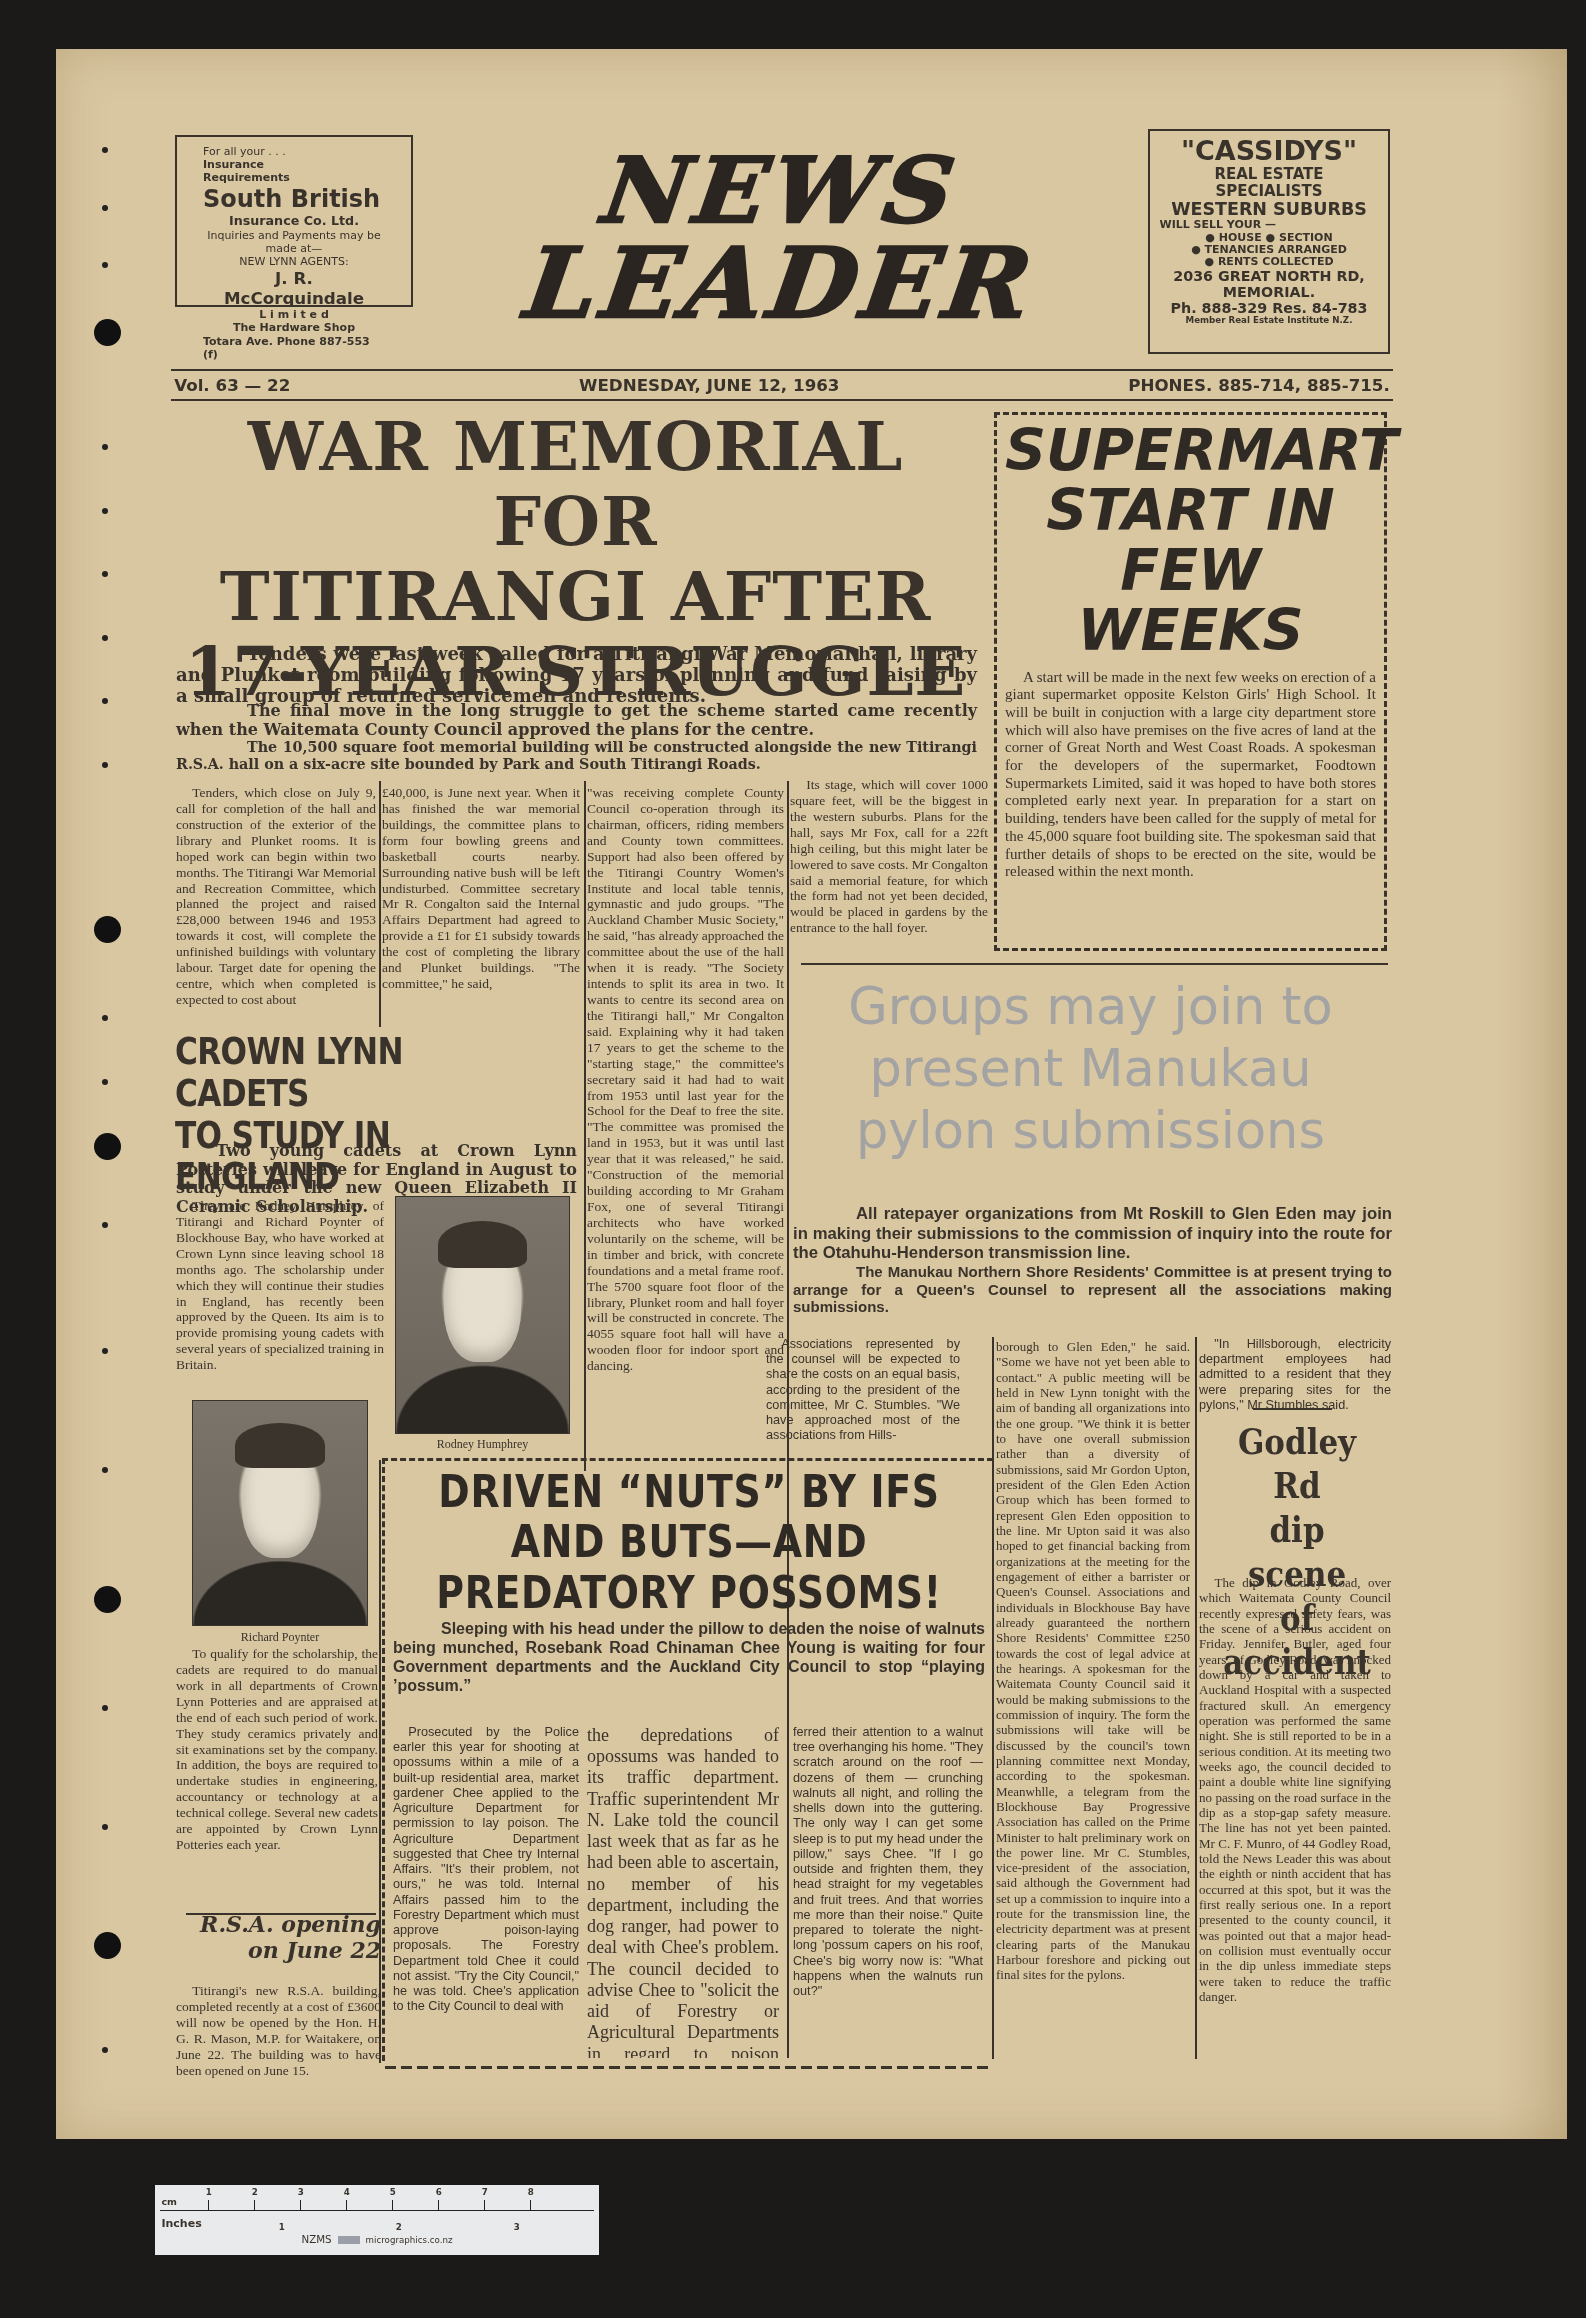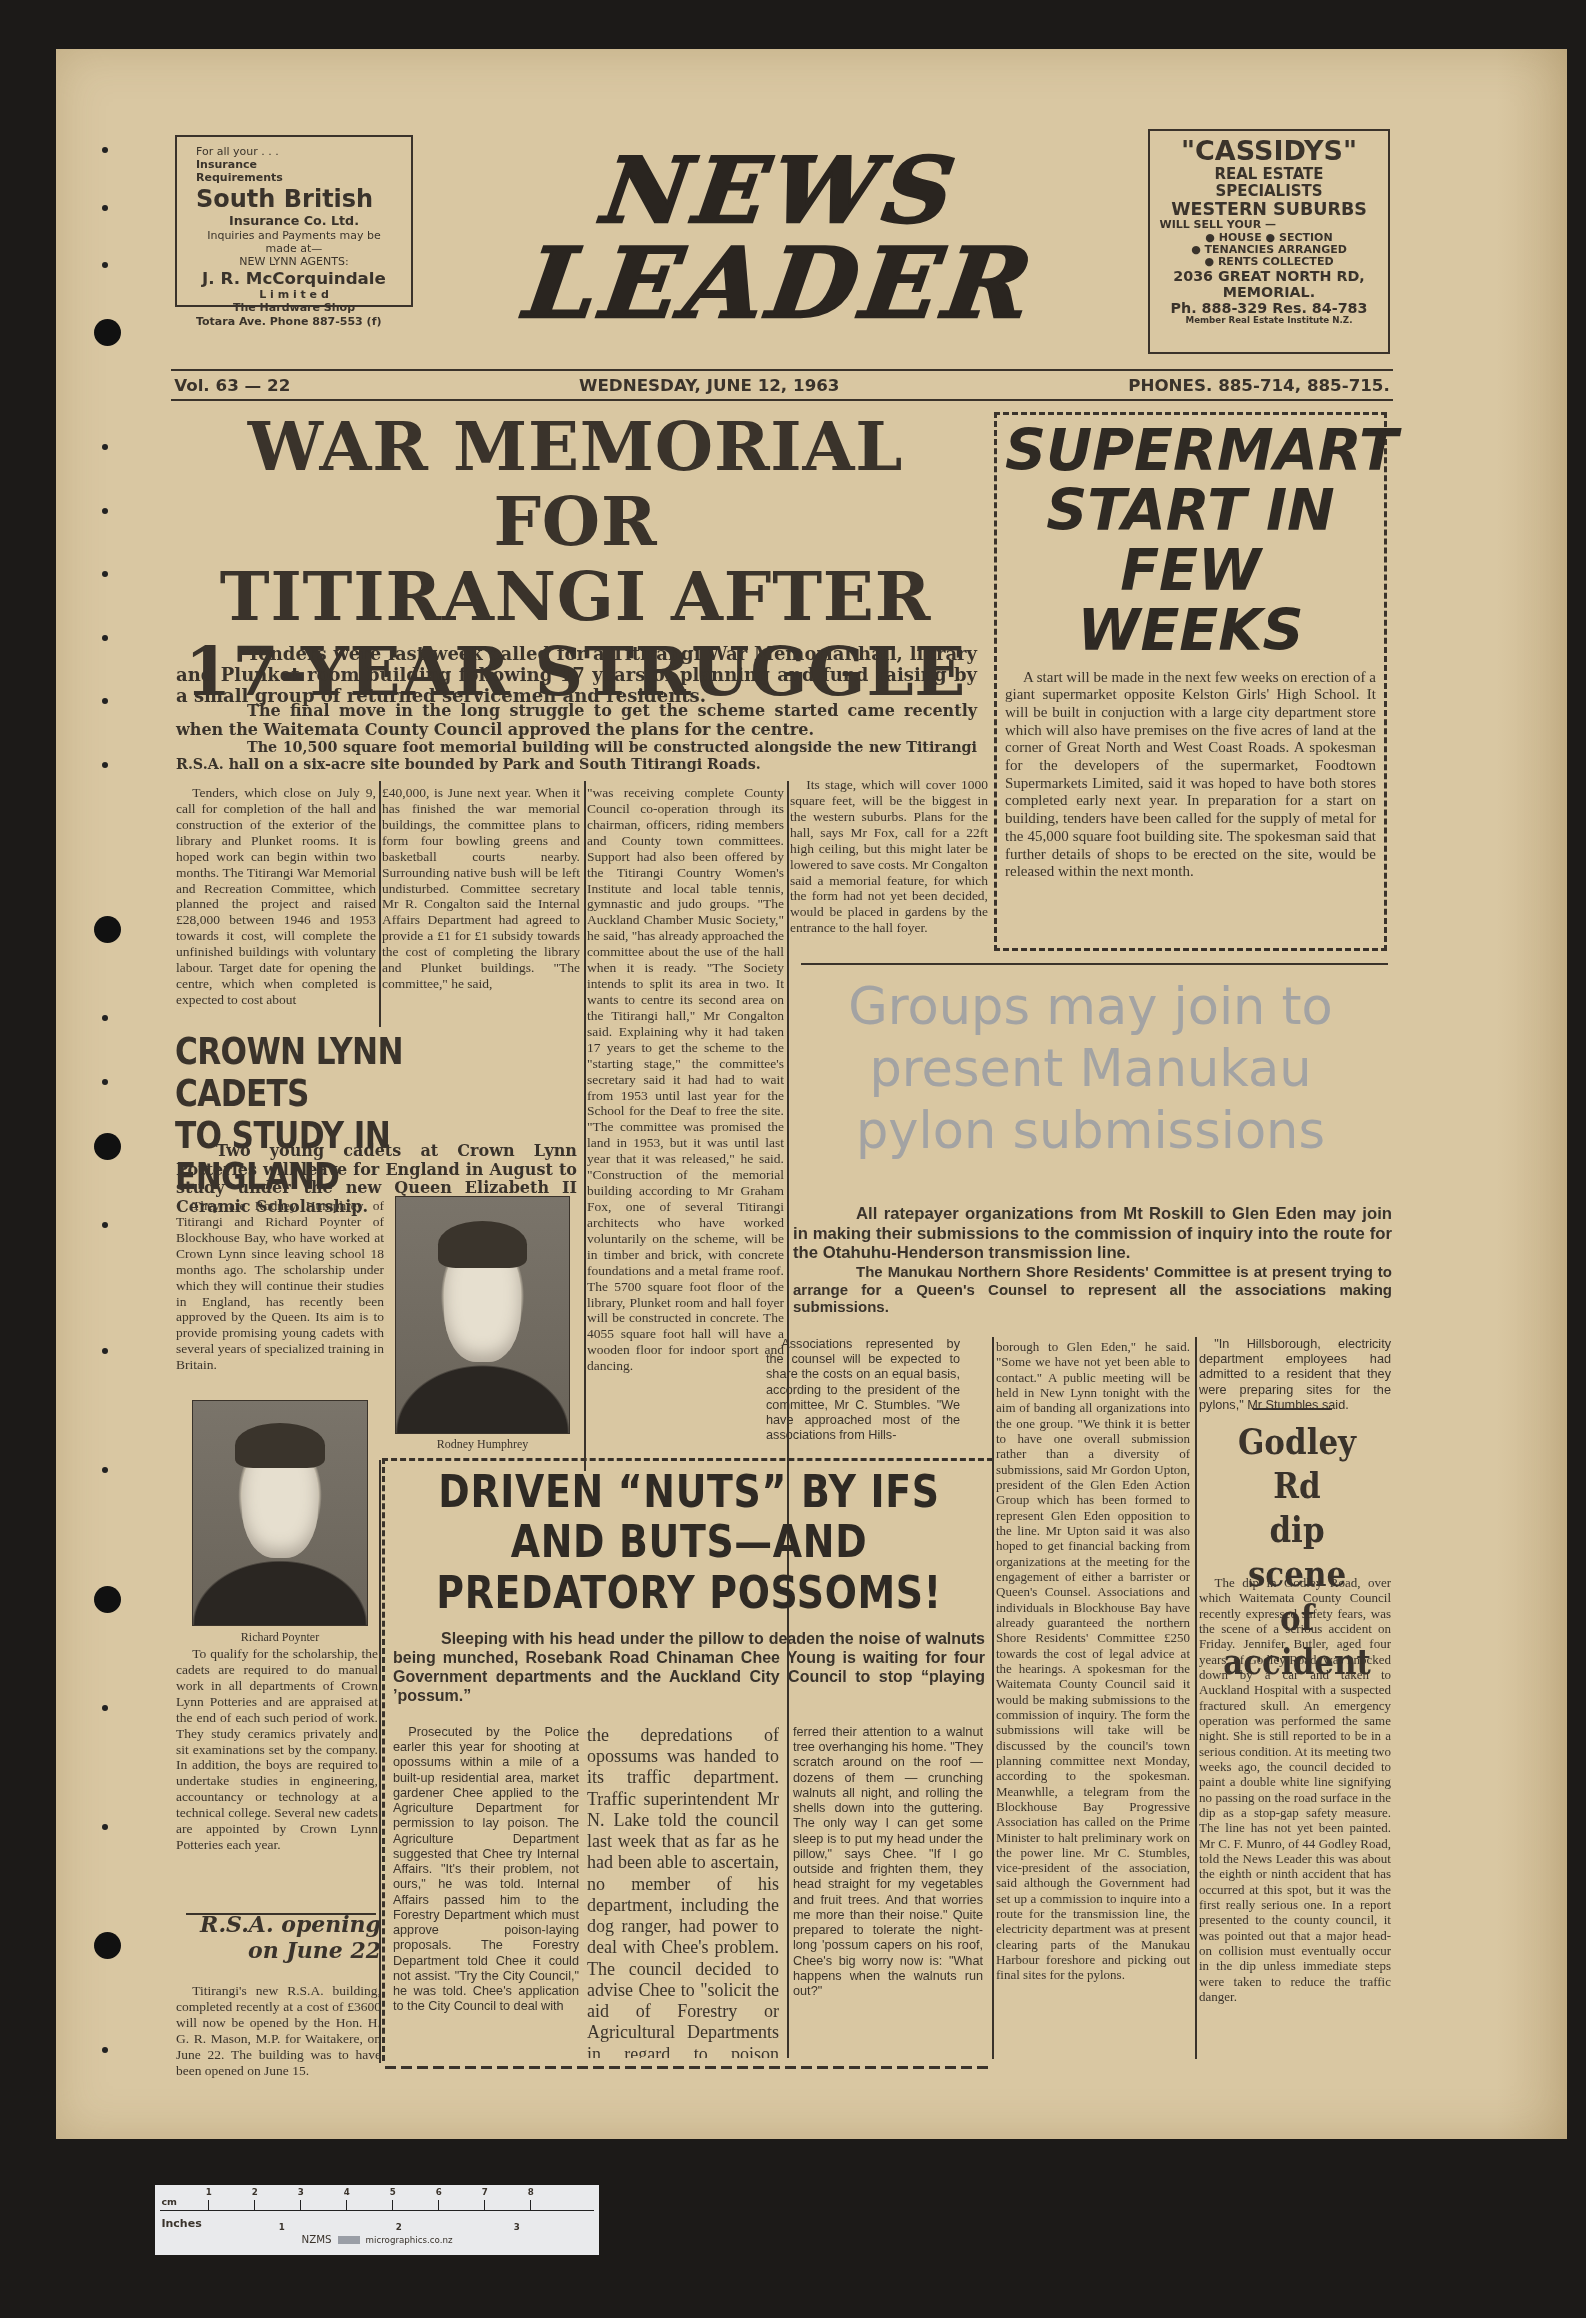--- a/index.html
+++ b/index.html
@@ -8,21 +8,21 @@
   .page{position:absolute;left:56px;top:49px;width:1511px;height:2090px;background:#d9c7a2;
         box-shadow:inset 0 0 48px rgba(120,90,40,.25)}
   .page::after{content:"";position:absolute;right:0;top:0;width:71px;height:100%;
         background:linear-gradient(90deg,rgba(0,0,0,0),rgba(140,110,60,.18))}
   .hole{position:absolute;width:27px;height:27px;border-radius:50%;background:#111;left:94px}
   .dot{position:absolute;width:6.3px;height:6.3px;border-radius:50%;background:#222;left:102px}
   .abs{position:absolute}
   .sans{font-family:"DejaVu Sans","Liberation Sans",sans-serif}
   .cond{font-family:"Liberation Sans Narrow","Liberation Sans",sans-serif}
   .box{border:2.4px solid #3a332b}
-  .ad-left{left:175px;top:135px;width:238px;height:172px;padding:8px 19px;font-size:11px;line-height:1.2}
+  .ad-left{left:175px;top:135px;width:238px;height:172px;padding:8px 26px;font-size:11px;line-height:1.2}
   .ad-left .big{font-size:24px;font-weight:bold;}
   .ad-left .b{font-weight:bold}
   .ad-left .c{text-align:center}
   .ad-right{left:1148px;top:129px;width:242px;height:225px;padding:4.8px 9.5px;text-align:center;font-weight:bold;line-height:1.12}
   .masthead{left:428px;top:143px;width:706px;height:206px;text-align:center}
   .masthead .l1,.masthead .l2{font-family:"DejaVu Serif",serif;font-weight:900;font-style:italic;color:#2a2520;
        letter-spacing:4.8px;line-height:1;-webkit-text-stroke:2.4px #2a2520}
   .masthead .l1{font-size:95px;transform:skewX(-8deg) scaleY(.95)}
   .masthead .l2{font-size:102px;transform:skewX(-8deg) scaleY(.95);margin-top:-6.3px}
   .dateline{left:171px;top:369px;width:1222px;height:32px;border-top:2.4px solid #3a332b;border-bottom:2.4px solid #3a332b;
@@ -227,21 +227,21 @@
 <div class="abs body" style="left:1199px;top:1575px;width:192px;height:484px;overflow:hidden;font-size:13px">
   <p>The dip in Godley Road, over which Waitemata County Council recently expressed safety fears, was the scene of a serious accident on Friday. Jennifer Butler, aged four years, of Godley Road, was knocked down by a car and taken to Auckland Hospital with a suspected fractured skull. An emergency operation was performed the same night. She is still reported to be in a serious condition. At its meeting two weeks ago, the council decided to paint a double white line signifying no passing on the road surface in the dip as a stop-gap safety measure. The line has not yet been painted. Mr C. F. Munro, of 44 Godley Road, told the News Leader this was about the eighth or ninth accident that has occurred at this spot, but it was the first really serious one. In a report presented to the county council, it was pointed out that a major head-on collision must eventually occur in the dip unless immediate steps were taken to reduce the traffic danger.</p>
 </div>
 
 <div class="abs possum">
   <h2>
     <div>DRIVEN “NUTS” BY IFS</div>
     <div>AND BUTS—AND</div>
     <div>PREDATORY POSSOMS!</div>
   </h2>
-  <div class="cond" style="font-size:16px;font-weight:bold;line-height:1.2;text-align:justify;margin-top:11px">
+  <div class="cond" style="font-size:16px;font-weight:bold;line-height:1.2;text-align:justify;margin-top:1px">
     <p style="text-indent:48px">Sleeping with his head under the pillow to deaden the noise of walnuts being munched, Rosebank Road Chinaman Chee Young is waiting for four Government departments and the Auckland City Council to stop “playing ’possum.”</p>
   </div>
 </div>
 <div class="abs cond" style="left:393px;top:1725px;width:186px;height:333px;overflow:hidden;font-size:12.7px;line-height:1.2;text-align:justify">
   <p>Prosecuted by the Police earler this year for shooting at opossums within a mile of a built-up residential area, market gardener Chee applied to the Agriculture Department for permission to lay poison. The Agriculture Department suggested that Chee try Internal Affairs. "It's their problem, not ours," he was told. Internal Affairs passed him to the Forestry Department which must approve poison-laying proposals. The Forestry Department told Chee it could not assist. "Try the City Council," he was told. Chee's application to the City Council to deal with</p>
 </div>
 <div class="abs body" style="left:587px;top:1725px;width:192px;height:333px;overflow:hidden;font-size:18px">
   <p style="text-indent:0">the depredations of opossums was handed to its traffic department. Traffic superintendent Mr N. Lake told the council last week that as far as he had been able to ascertain, no member of his department, including the dog ranger, had power to deal with Chee's problem. The council decided to advise Chee to "solicit the aid of Forestry or Agricultural Departments in regard to poison laying." Right back where he started, Chee's only consolation is that the opossums, which have been chewing through dozens of his lettuce, cauliflowers and cabbages, have trans-</p>
 </div>
 <div class="abs cond" style="left:793px;top:1725px;width:190px;height:333px;overflow:hidden;font-size:12.7px;line-height:1.2;text-align:justify">

